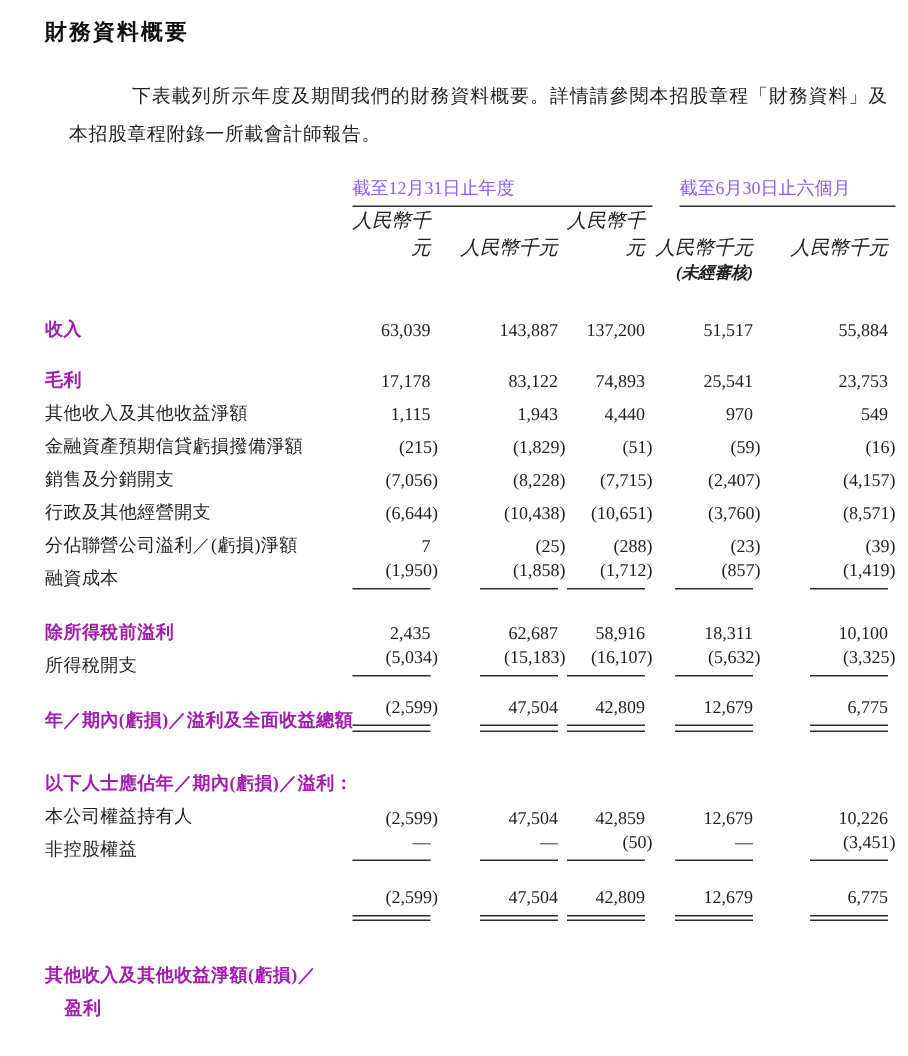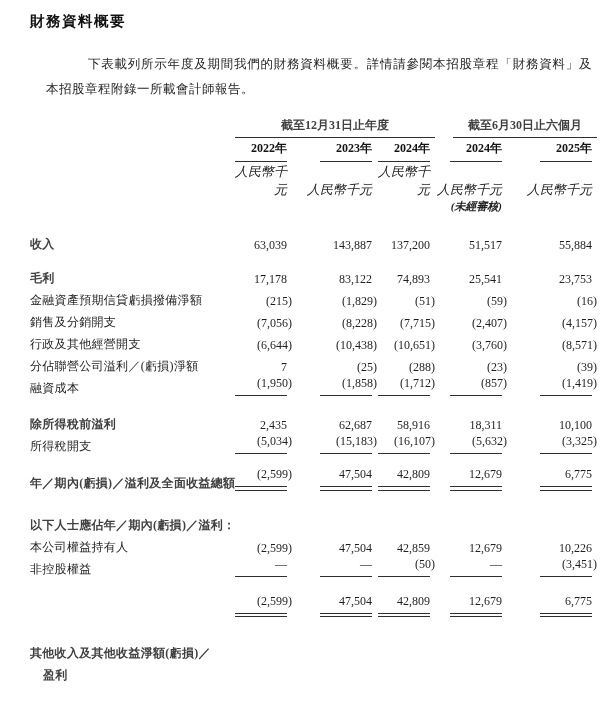--- a/index.html
+++ b/index.html
@@ -20,23 +20,23 @@
   }
   table.fin{
     border-collapse:collapse;table-layout:fixed;width:567px;
     margin-top:15px;font-size:12px;
   }
   td{padding:0;vertical-align:bottom;}
   td.lbl{text-align:left;letter-spacing:0.3px;overflow:visible;white-space:nowrap;}
   td.num{text-align:right;}
   .v{margin-right:5px;display:block;}
   .neg .v{margin-right:0px;}
-  .bold{font-weight:bold;color:#404040;}
+  .bold{font-weight:bold;color:#a21caf;}
   .ind{padding-left:13px;}
-  .grp-t{font-weight:bold;text-align:center;font-size:12px;color:#404040;}
+  .grp-t{font-weight:normal;text-align:left;font-size:12px;color:#8b5cf6;}
   .grp-line{border-top:1.2px solid #2e2e2e;margin-top:3px;}
   .grp2 .grp-t,.grp2 .grp-line{margin-left:18px;}
   .yr .v{font-weight:bold;color:#141414;}
   .unit{font-style:italic;font-size:13px;}
   .note{font-style:italic;font-size:11px;}
   .rule{width:52px;margin:4px 5px 1px auto;border-top:1.2px solid #2e2e2e;}
   .rule.dbl{height:2.5px;border-bottom:1.2px solid #2e2e2e;}
   tr.dr td{height:22px;}
   tr.hr1 td{height:20px;}
   tr.hr2 td{height:25px;}
@@ -65,43 +65,20 @@
         <td></td>
         <td colspan="3" class="grp">
           <div class="grp-t">截至12月31日止年度</div>
           <div class="grp-line"></div>
         </td>
         <td colspan="2" class="grp grp2">
           <div class="grp-t">截至6月30日止六個月</div>
           <div class="grp-line"></div>
         </td>
       </tr>
-      <tr class="hr2" id="year-row">
-          <td class="lbl"></td>
-          <td class="num yr">
-            <div class="v">2022年</div>
-            <div class="rule"></div>
-          </td>
-          <td class="num yr">
-            <div class="v">2023年</div>
-            <div class="rule"></div>
-          </td>
-          <td class="num yr">
-            <div class="v">2024年</div>
-            <div class="rule"></div>
-          </td>
-          <td class="num yr">
-            <div class="v">2024年</div>
-            <div class="rule"></div>
-          </td>
-          <td class="num yr">
-            <div class="v">2025年</div>
-            <div class="rule"></div>
-          </td>
-        </tr>
       <tr class="hr3" id="unit-row">
           <td class="lbl"></td>
           <td class="num unit">
             <div class="v">人民幣千元</div>
           </td>
           <td class="num unit">
             <div class="v">人民幣千元</div>
           </td>
           <td class="num unit">
             <div class="v">人民幣千元</div>
@@ -161,20 +138,38 @@
             <div class="v">74,893</div>
           </td>
           <td class="num">
             <div class="v">25,541</div>
           </td>
           <td class="num">
             <div class="v">23,753</div>
           </td>
         </tr>
         <tr class="dr">
+          <td class="lbl">其他收入及其他收益淨額</td>
+          <td class="num">
+            <div class="v">1,115</div>
+          </td>
+          <td class="num">
+            <div class="v">1,943</div>
+          </td>
+          <td class="num">
+            <div class="v">4,440</div>
+          </td>
+          <td class="num">
+            <div class="v">970</div>
+          </td>
+          <td class="num">
+            <div class="v">549</div>
+          </td>
+        </tr>
+        <tr class="dr">
           <td class="lbl">金融資產預期信貸虧損撥備淨額</td>
           <td class="num neg">
             <div class="v">(215)</div>
           </td>
           <td class="num neg">
             <div class="v">(1,829)</div>
           </td>
           <td class="num neg">
             <div class="v">(51)</div>
           </td>

